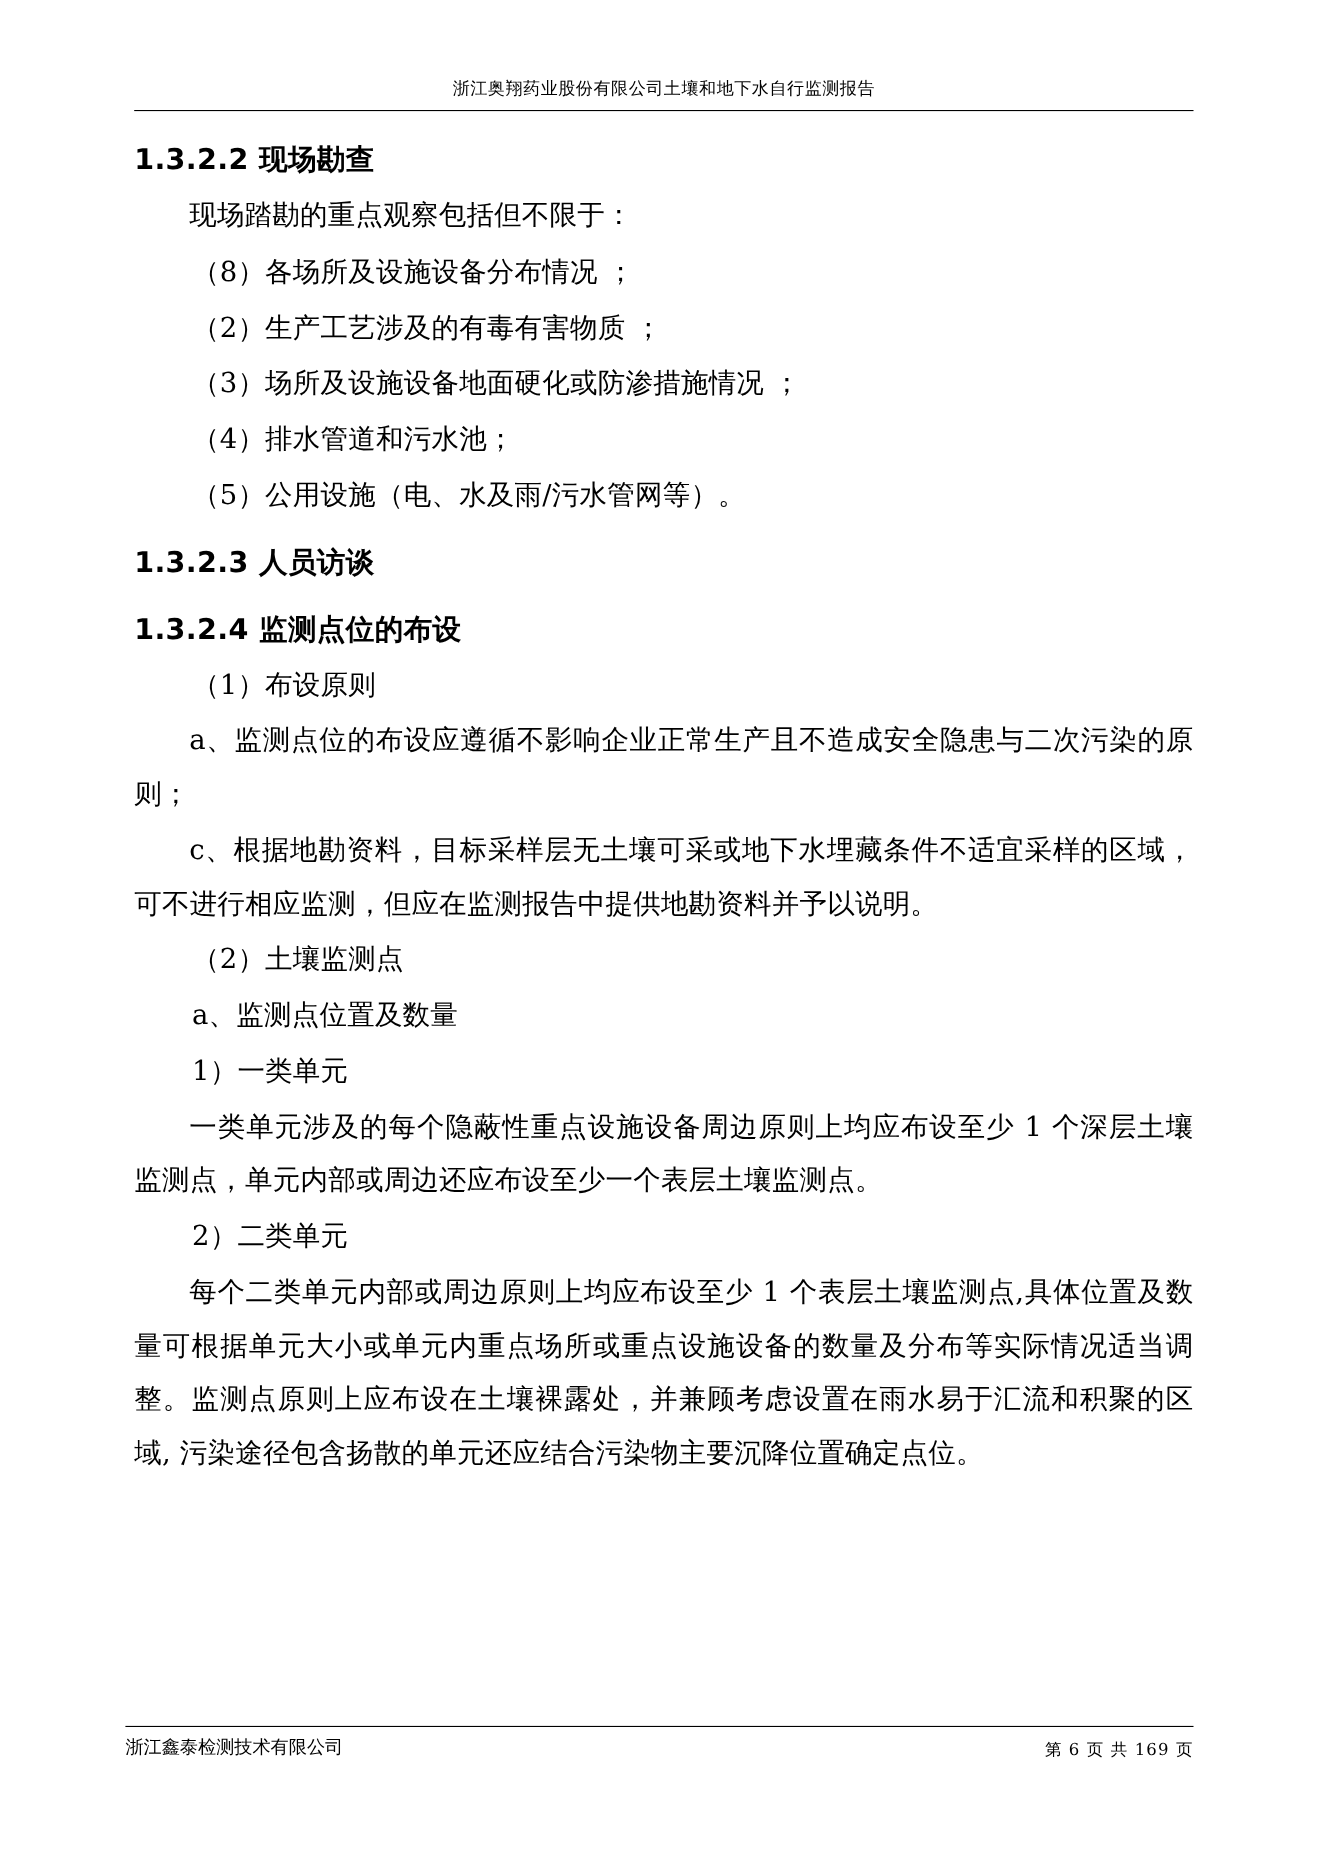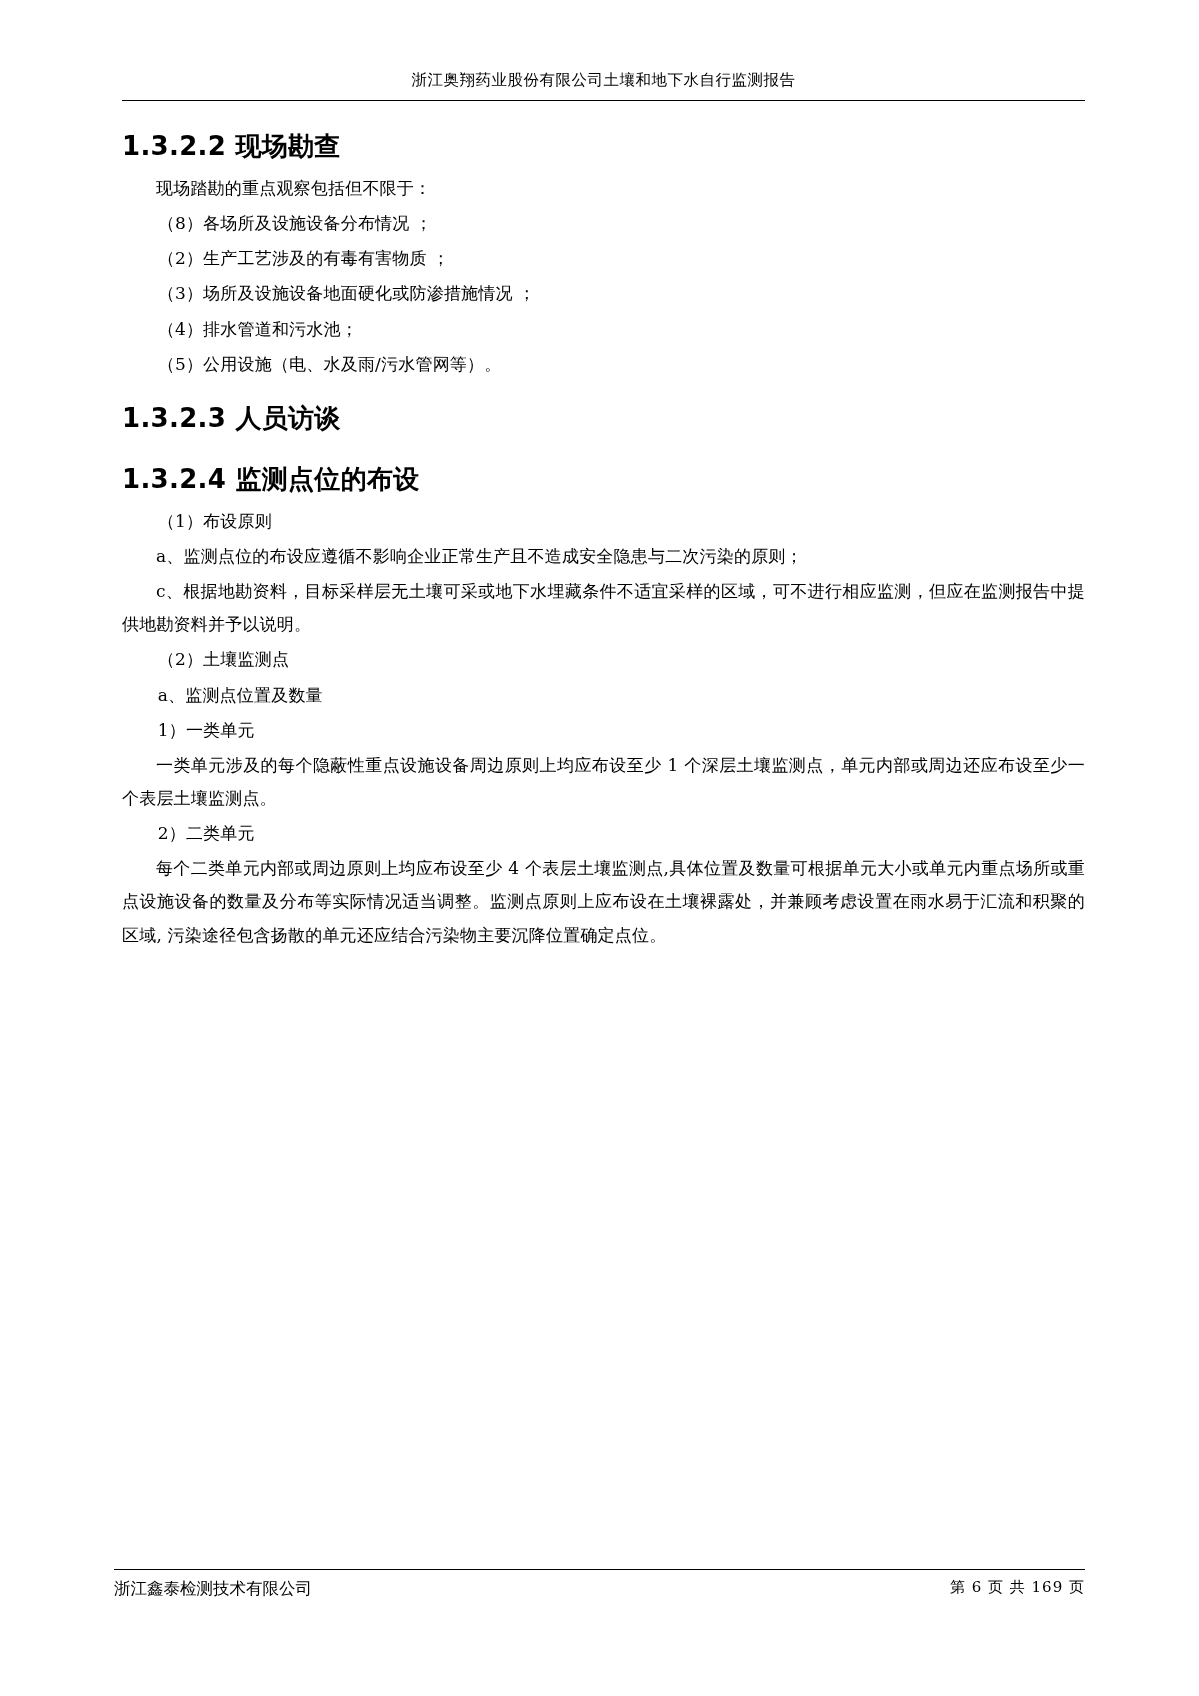--- a/index.html
+++ b/index.html
@@ -40,21 +40,21 @@
     font-weight: bold;
     font-family: "DejaVu Sans", "Liberation Sans", sans-serif;
     margin: 0 0 6px 0;
     letter-spacing: 0.3px;
     line-height: 1.5;
   }
   h2.section.tight {
     margin-top: 10px;
   }
   p.para {
-    font-size: 17px;
+    font-size: 25px;
     line-height: 1.95;
     margin: 0 0 2px 0;
     text-align: justify;
     text-justify: inter-ideograph;
     letter-spacing: 0.2px;
   }
   p.indent1 {
     text-indent: 2em;
   }
   p.indent-list {
@@ -65,21 +65,21 @@
 
   .footer {
     position: absolute;
     left: 114px;
     right: 114px;
     bottom: 96px;
     border-top: 1.5px solid #000;
     padding-top: 8px;
     display: flex;
     justify-content: space-between;
-    align-items: flex-start;
+    align-items: flex-end;
     font-size: 16.5px;
     font-family: "DejaVu Serif", "Liberation Serif", serif;
   }
   .footer-right {
     font-size: 15px;
     letter-spacing: 1px;
   }
   .footer-right .num {
     font-family: "DejaVu Serif", "Liberation Serif", serif;
   }
@@ -111,21 +111,21 @@
 
       <h2 class="section tight">1.3.2.4 监测点位的布设</h2>
       <p class="para indent-list">（1）布设原则</p>
       <p class="para indent1">a、监测点位的布设应遵循不影响企业正常生产且不造成安全隐患与二次污染的原则；</p>
       <p class="para indent1">c、根据地勘资料，目标采样层无土壤可采或地下水埋藏条件不适宜采样的区域，可不进行相应监测，但应在监测报告中提供地勘资料并予以说明。</p>
       <p class="para indent-list">（2）土壤监测点</p>
       <p class="para indent-list">a、监测点位置及数量</p>
       <p class="para indent-list">1）一类单元</p>
       <p class="para indent1">一类单元涉及的每个隐蔽性重点设施设备周边原则上均应布设至少 1 个深层土壤监测点，单元内部或周边还应布设至少一个表层土壤监测点。</p>
       <p class="para indent-list">2）二类单元</p>
-      <p class="para indent1">每个二类单元内部或周边原则上均应布设至少 4 个表层土壤监测点,具体位置及数量可根据单元大小或单元内重点场所或重点设施设备的数量及分布等实际情况适当调整。监测点原则上应布设在土壤裸露处，并兼顾考虑设置在雨水易于汇流和积聚的区域, 污染途径包含扬散的单元还应结合污染物主要沉降位置确定点位。</p>
+      <p class="para indent1">每个二类单元内部或周边原则上均应布设至少 1 个表层土壤监测点,具体位置及数量可根据单元大小或单元内重点场所或重点设施设备的数量及分布等实际情况适当调整。监测点原则上应布设在土壤裸露处，并兼顾考虑设置在雨水易于汇流和积聚的区域, 污染途径包含扬散的单元还应结合污染物主要沉降位置确定点位。</p>
 
     </div>
   </div>
 
   <div class="footer">
     <div>浙江鑫泰检测技术有限公司</div>
     <div class="footer-right">
       <span>第</span>
       <span class="num">6</span>
       <span>页 共</span>

